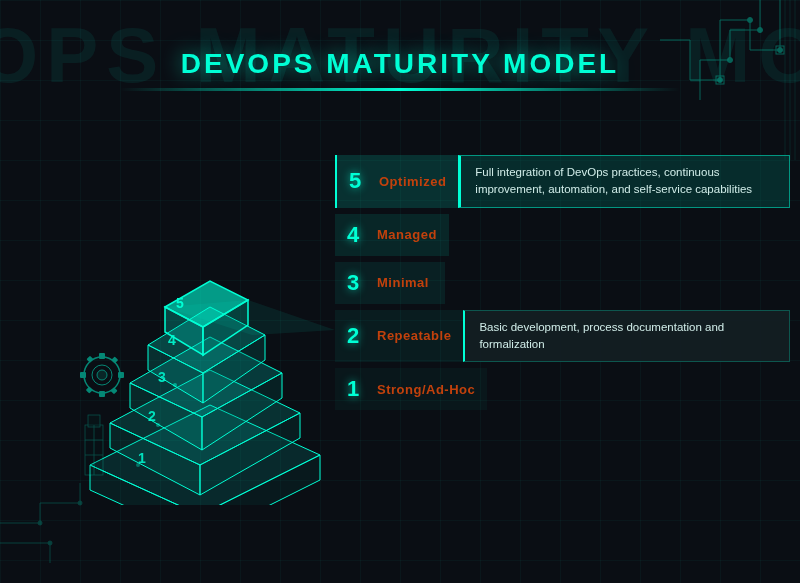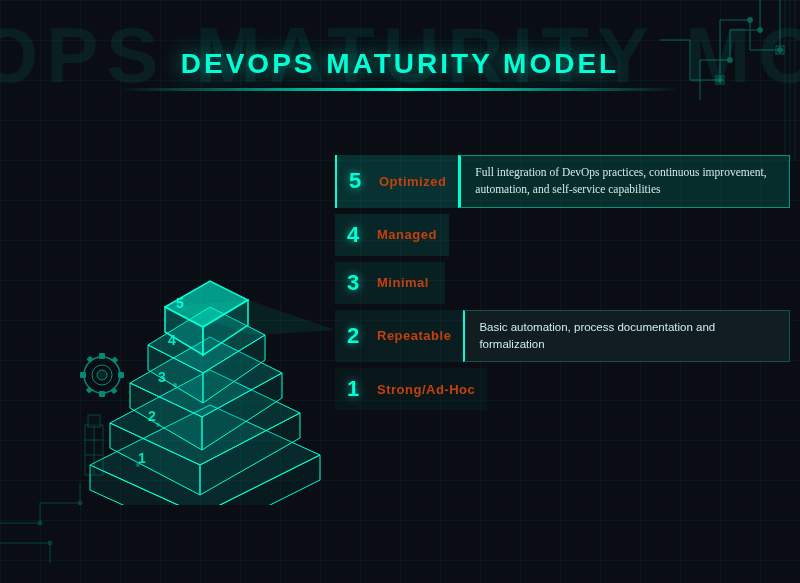--- a/index.html
+++ b/index.html
@@ -128,21 +128,20 @@
 
     
     .level-row-5 .level-label {
       background: rgba(0,255,213,0.15);
       border-left: 2px solid #00ffd5;
     }
     .level-row-5 .level-desc {
       background: rgba(0,100,90,0.35);
       border-color: rgba(0,255,213,0.5);
       border-left: 3px solid #00ffd5;
-      font-family: Liberation Serif, serif;
     }
 
     .level-row-4 .level-label { background: rgba(0,255,213,0.1); }
     .level-row-3 .level-label { background: rgba(0,255,213,0.08); }
     .level-row-2 .level-label { background: rgba(0,255,213,0.06); }
     .level-row-1 .level-label { background: rgba(0,255,213,0.04); }
 
     
     svg.stair-svg {
       position: absolute;
@@ -320,21 +319,21 @@
       <div class="level-label">
         <span class="level-number">3</span>
         <span class="level-name">Minimal</span>
       </div>
     </div>
     <div class="level-row level-row-2">
       <div class="level-label">
         <span class="level-number">2</span>
         <span class="level-name">Repeatable</span>
       </div>
-      <div class="level-desc">Basic automation, process documentation and formalization</div>
+      <div class="level-desc">Basic development, process documentation and formalization</div>
     </div>
     <div class="level-row level-row-1">
       <div class="level-label">
         <span class="level-number">1</span>
         <span class="level-name">Strong/Ad-Hoc</span>
       </div>
     </div>
   </div>
 
 </body></html>

